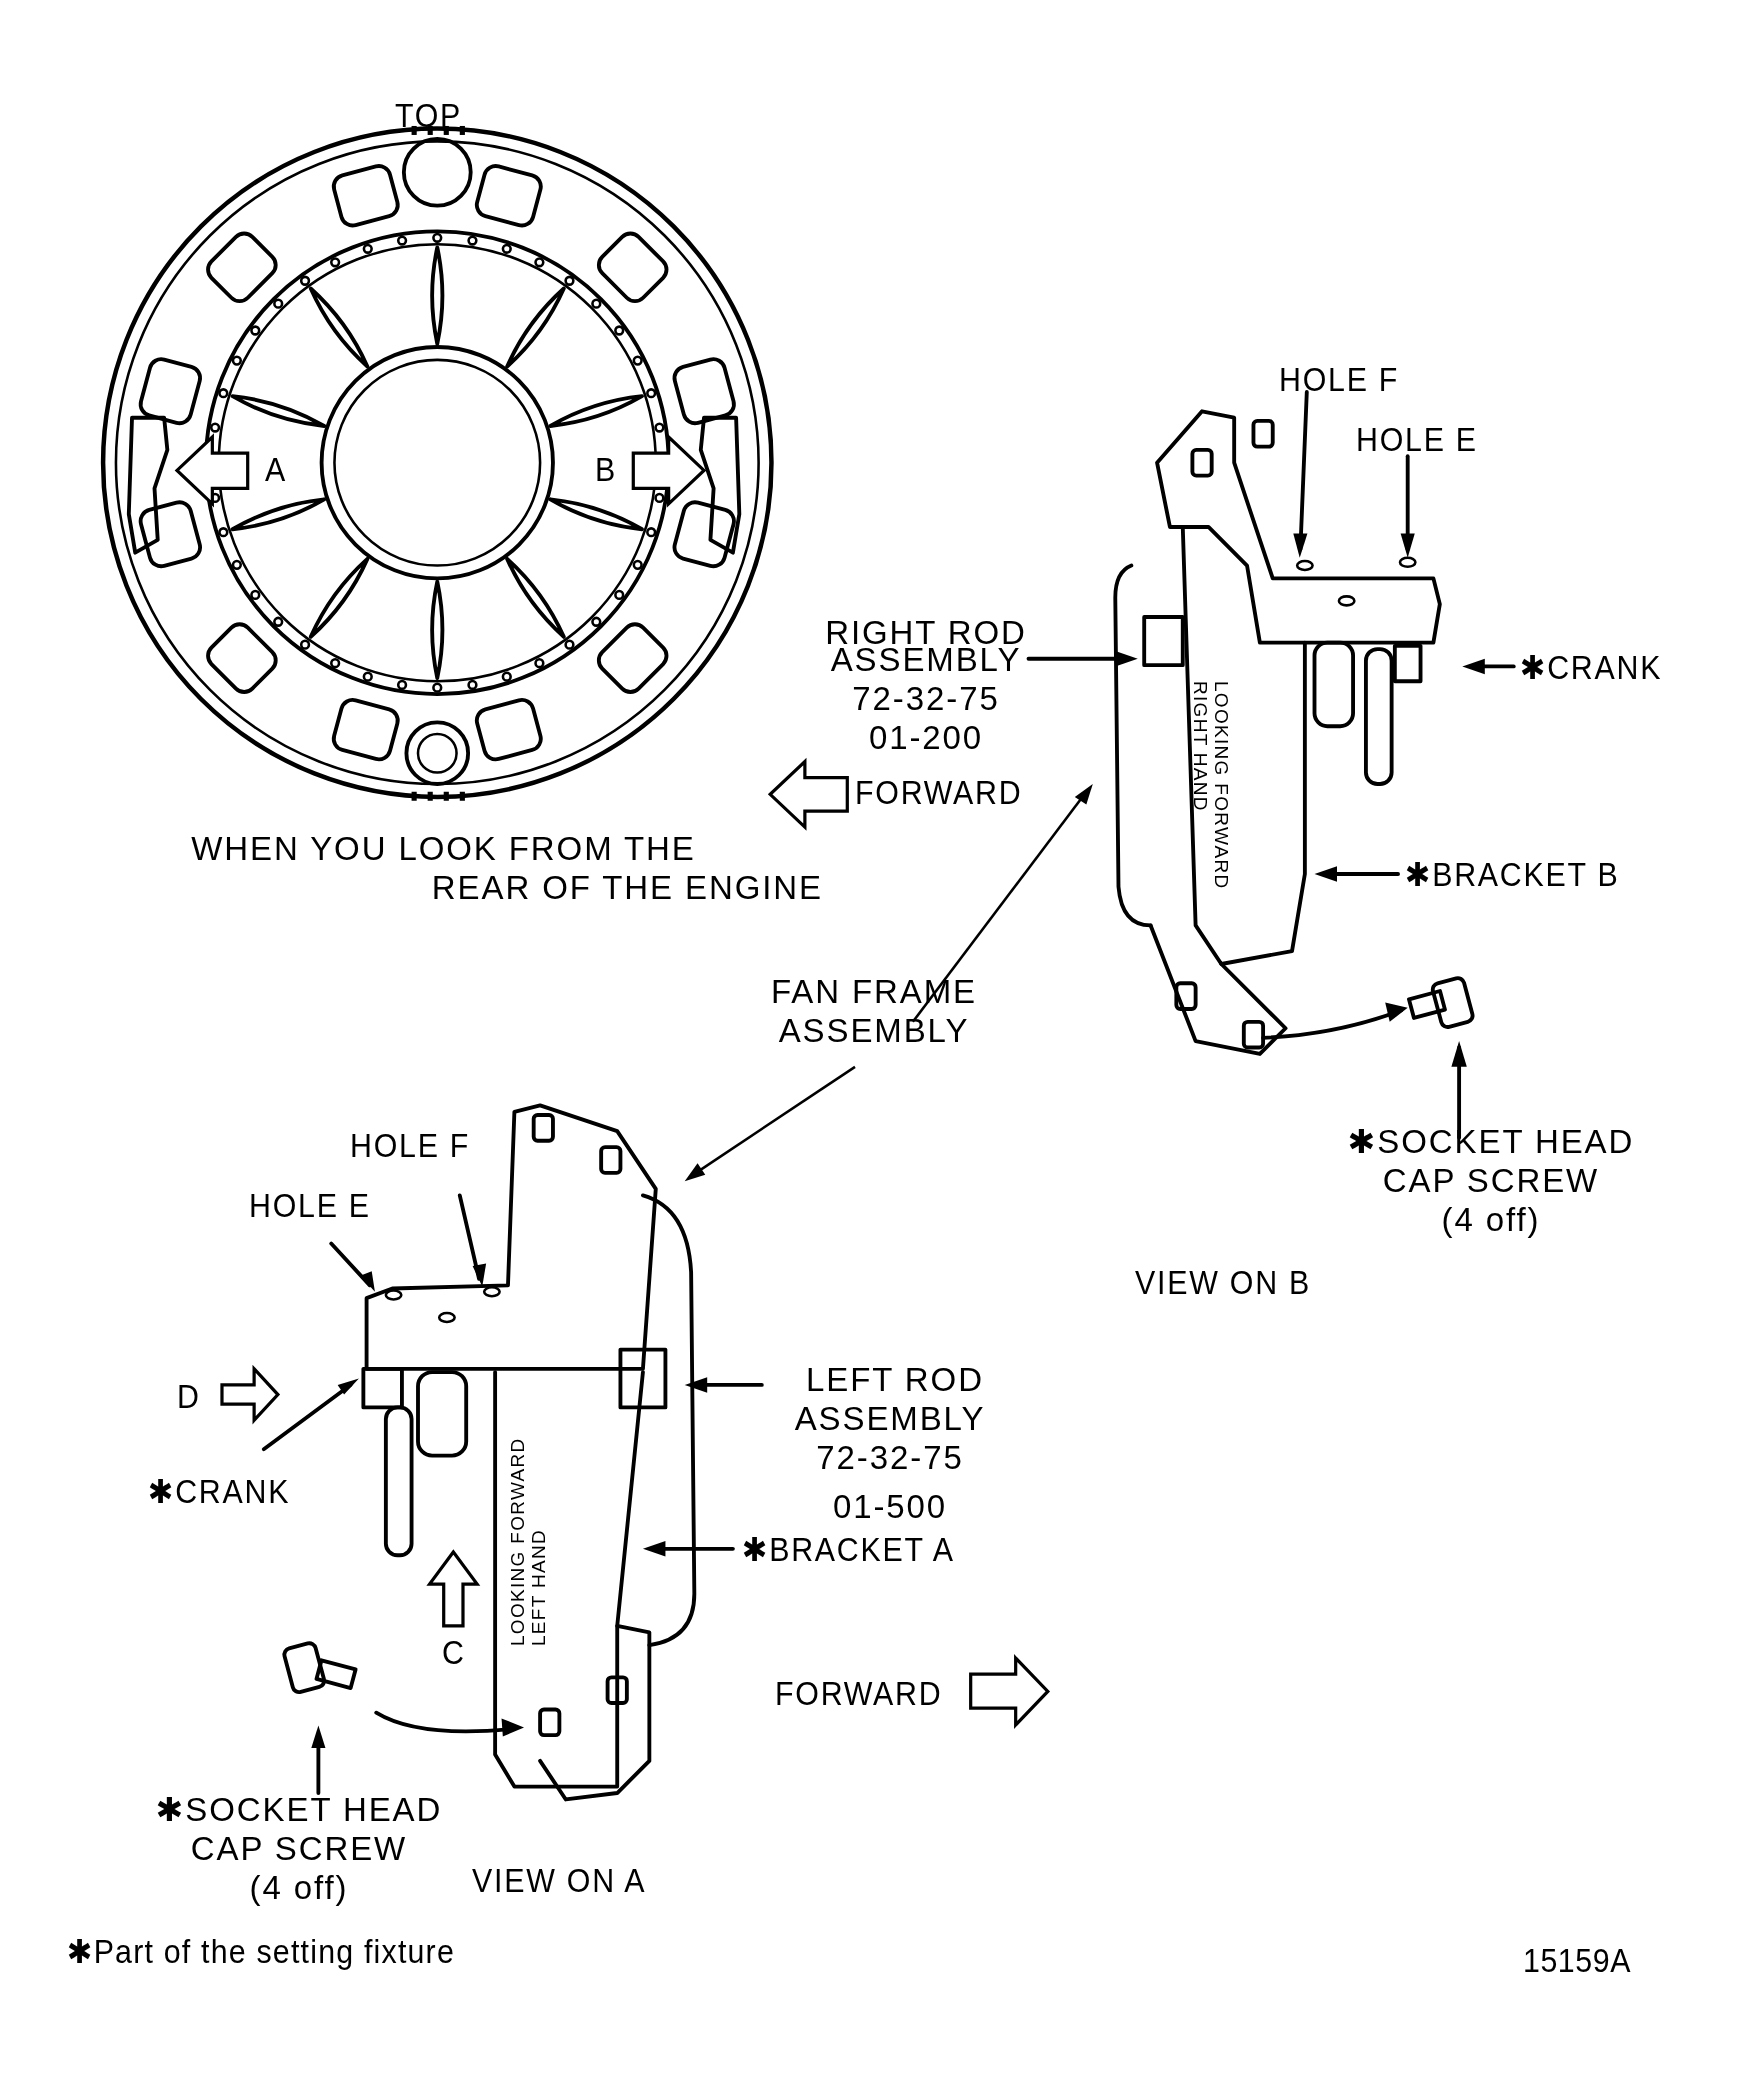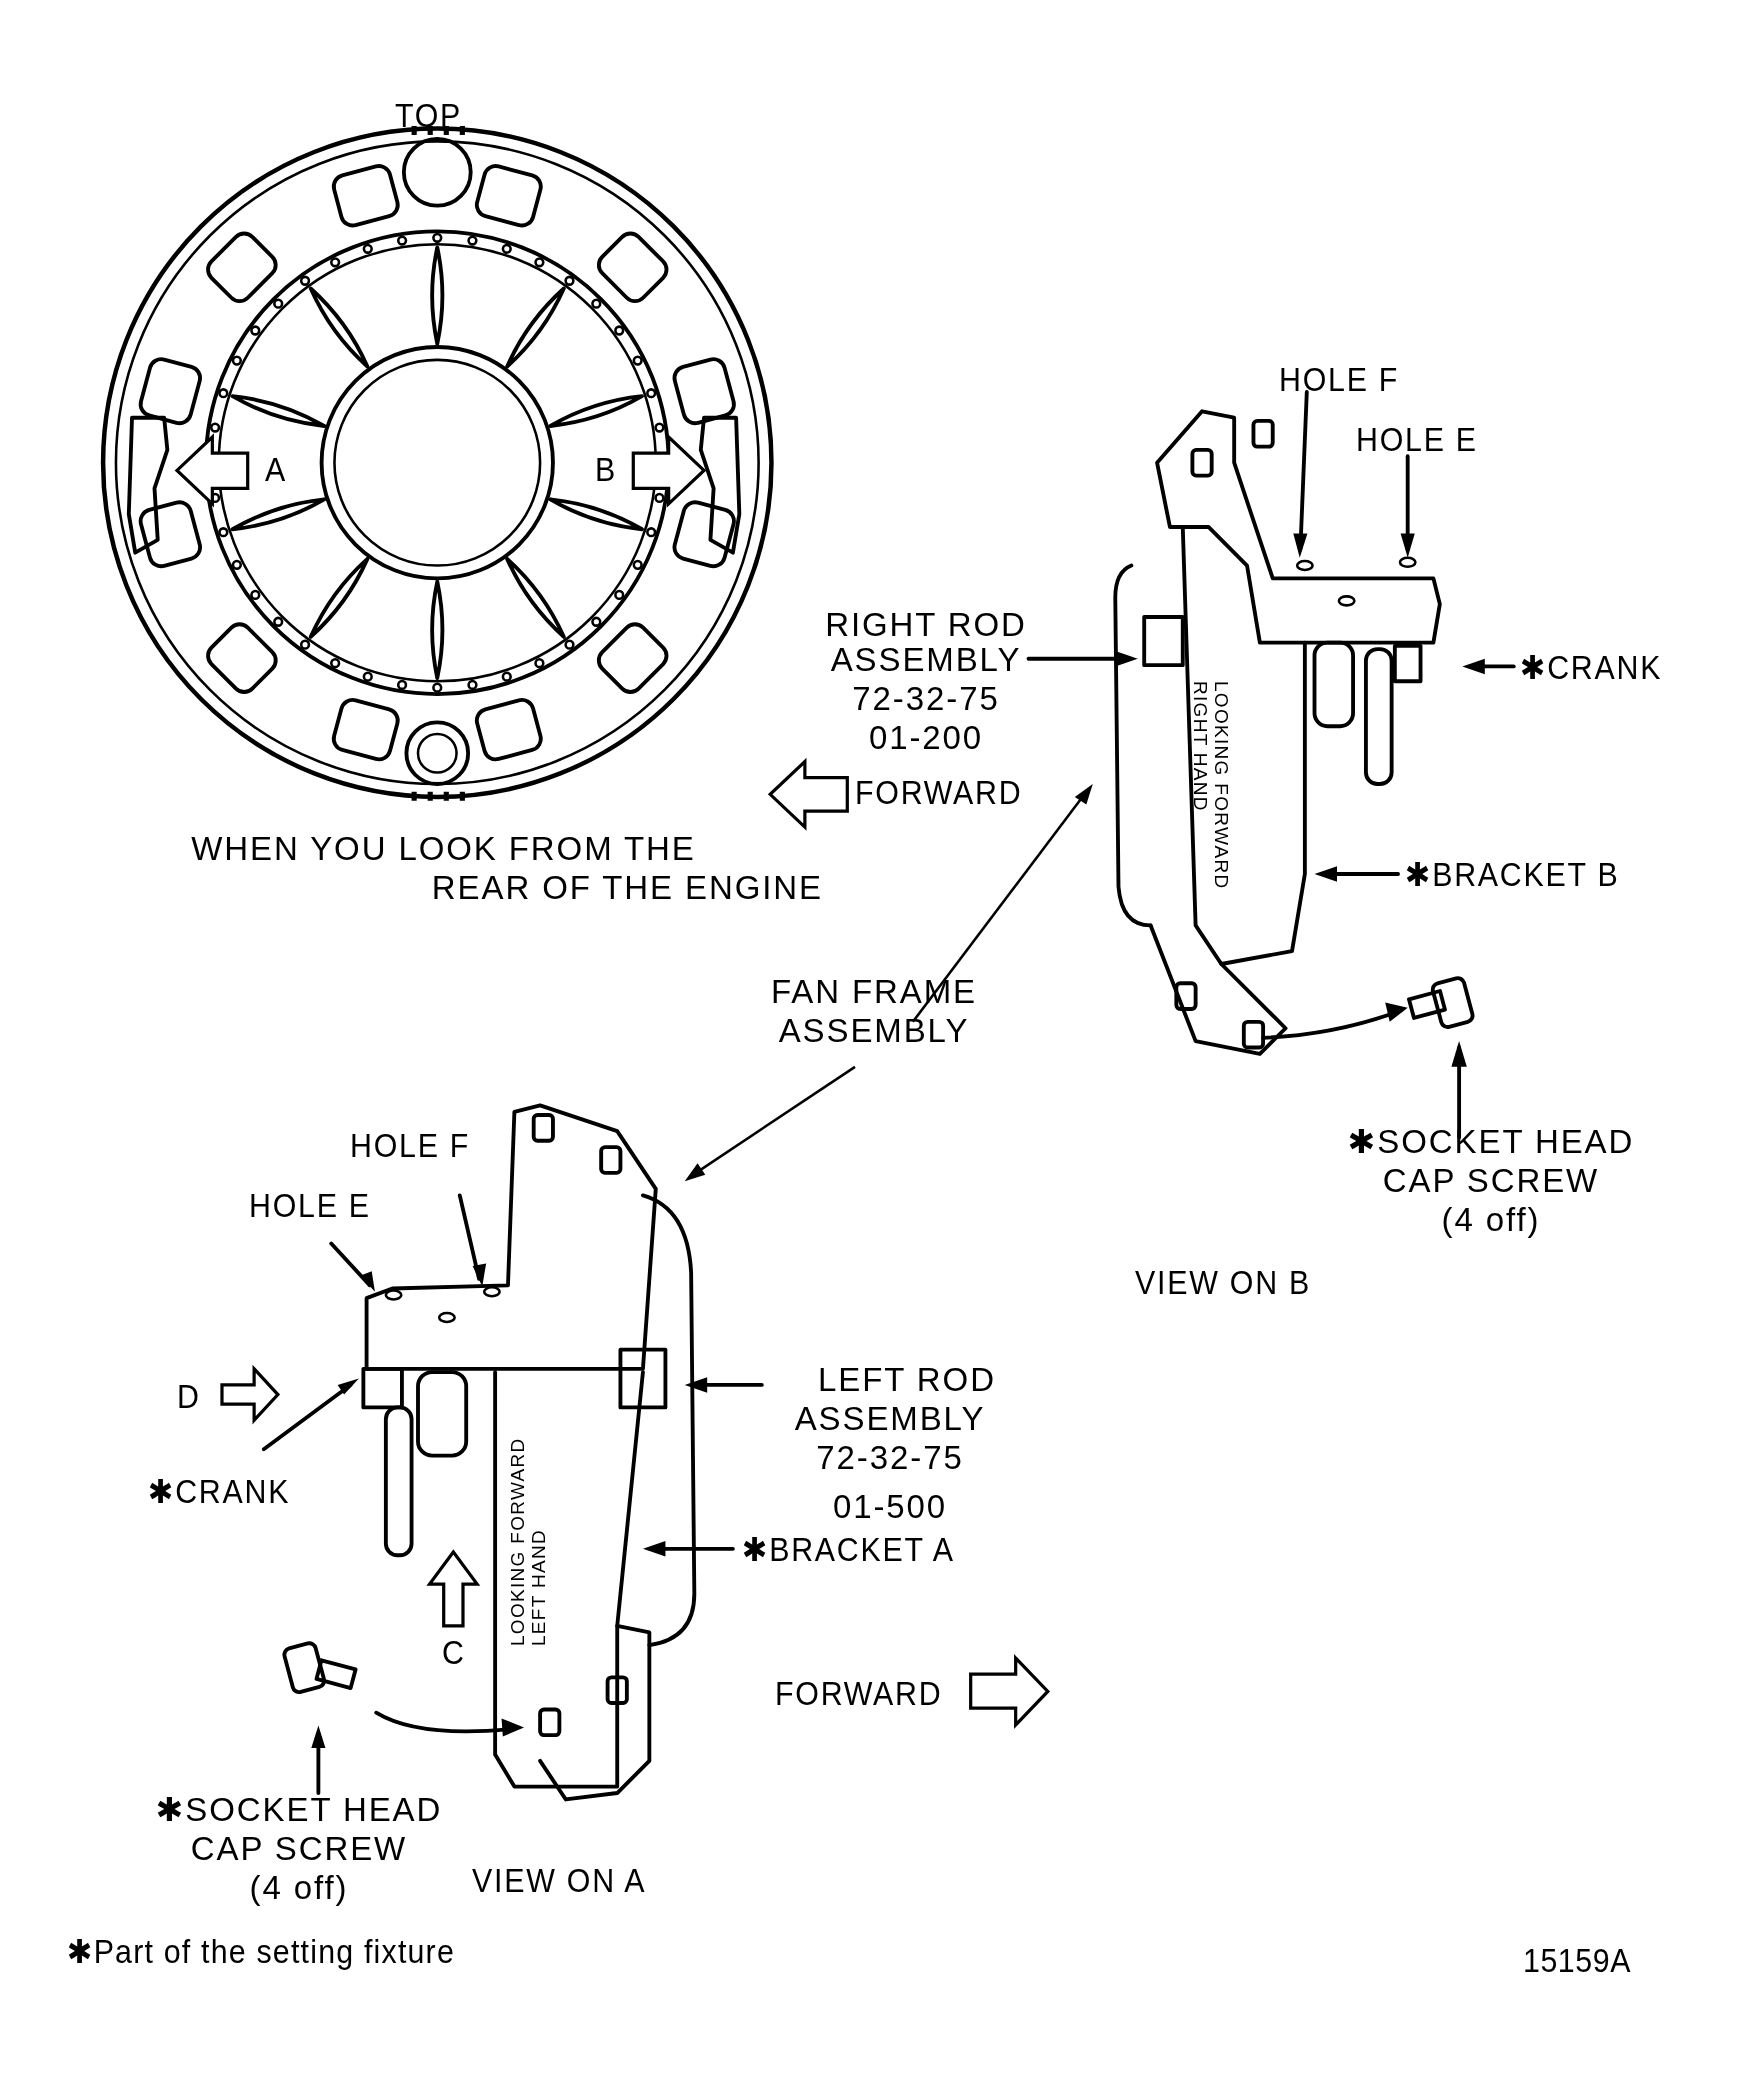--- a/index.html
+++ b/index.html
@@ -219,21 +219,21 @@
 <div style="position:absolute;left:64px;top:829px;width:759px;">
   <div class="lbl c" style="position:relative;left:0;top:0;width:100%;transform:none;">WHEN YOU LOOK FROM THE</div>
   <div class="lbl c" style="position:relative;left:0;top:0;width:100%;transform:none;text-align:right;">REAR OF THE ENGINE</div>
 </div>
 
 <div class="lbl" style="left:855px;top:773px;">FORWARD</div>
 
 <div class="lbl" style="left:1279px;top:360px;">HOLE F</div>
 <div class="lbl" style="left:1356px;top:420px;">HOLE E</div>
 <div style="position:absolute;left:791px;top:601px;width:270px;">
-  <div class="lbl c" style="position:relative;left:0;top:4px;width:100%;transform:none;">RIGHT ROD</div>
+  <div class="lbl c" style="position:relative;left:0;top:12px;width:100%;transform:none;">RIGHT ROD</div>
   <div class="lbl c" style="position:relative;left:0;top:0;width:100%;transform:none;">ASSEMBLY</div>
   <div class="lbl c" style="position:relative;left:0;top:0;width:100%;transform:none;">72-32-75</div>
   <div class="lbl c" style="position:relative;left:0;top:0;width:100%;transform:none;">01-200</div>
 </div>
 <div class="lbl" style="left:1520px;top:648px;"><span class="star">✱</span><span>CRANK</span></div>
 <div class="lbl" style="left:1405px;top:855px;"><span class="star">✱</span><span>BRACKET B</span></div>
 <div class="vtext" style="left:1231px;top:681px;transform:rotate(90deg);transform-origin:left top;">
   <div>LOOKING FORWARD</div>
   <div>RIGHT HAND</div>
 </div>
@@ -248,21 +248,21 @@
   <div class="lbl c" style="position:relative;left:0;top:0;width:100%;transform:none;">FAN FRAME</div>
   <div class="lbl c" style="position:relative;left:0;top:0;width:100%;transform:none;">ASSEMBLY</div>
 </div>
 
 <div class="lbl" style="left:350px;top:1126px;">HOLE F</div>
 <div class="lbl" style="left:249px;top:1186px;">HOLE E</div>
 <div class="lbl" style="left:177px;top:1377px;">D</div>
 <div class="lbl" style="left:148px;top:1472px;"><span class="star">✱</span><span>CRANK</span></div>
 <div class="lbl" style="left:442px;top:1633px;">C</div>
 <div style="position:absolute;left:755px;top:1360px;width:270px;">
-  <div class="lbl c" style="position:relative;left:17px;top:0;width:100%;transform:none;">LEFT ROD</div>
+  <div class="lbl c" style="position:relative;left:5px;top:0;width:100%;transform:none;">LEFT ROD</div>
   <div class="lbl c" style="position:relative;left:0;top:0;width:100%;transform:none;">ASSEMBLY</div>
   <div class="lbl c" style="position:relative;left:0;top:0;width:100%;transform:none;">72-32-75</div>
   <div class="lbl c" style="position:relative;left:0;top:0;width:100%;transform:none;margin-top:10px;">01-500</div>
 </div>
 <div class="lbl" style="left:742px;top:1530px;"><span class="star">✱</span><span>BRACKET A</span></div>
 <div class="vtext" style="left:508px;top:1646px;transform:rotate(-90deg);transform-origin:left top;">
   <div>LOOKING FORWARD</div>
   <div>LEFT HAND</div>
 </div>
 <div class="lbl" style="left:775px;top:1674px;">FORWARD</div>

